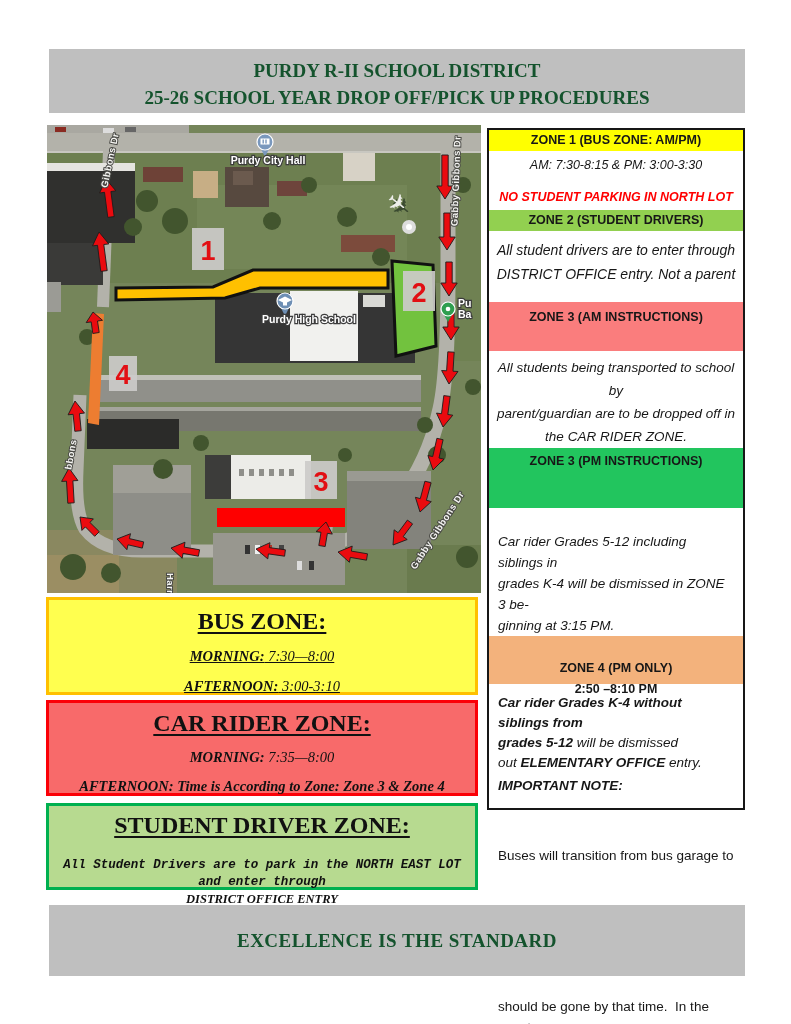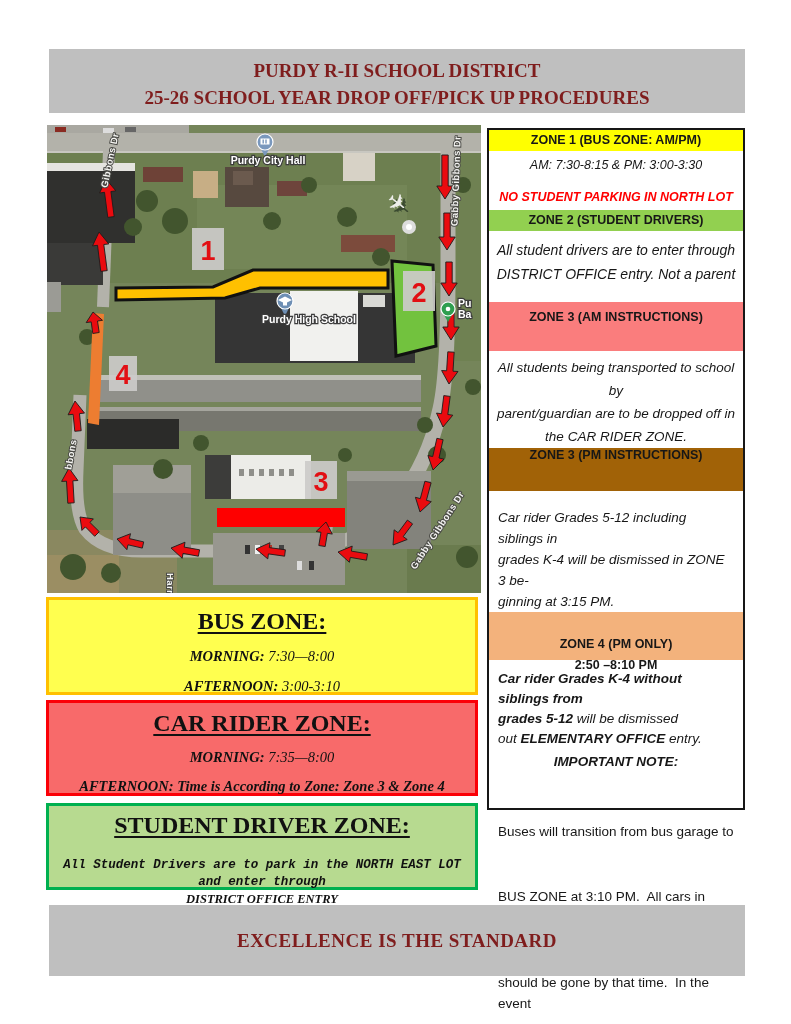--- a/index.html
+++ b/index.html
@@ -1,20 +1,20 @@
 <!DOCTYPE html>
 <html><head>
 <meta charset="utf-8">
 <style>
   html,body{margin:0;padding:0;background:#ffffff;}
   body{width:791px;height:1024px;position:relative;font-family:"Liberation Sans",sans-serif;overflow:hidden;}
 
   
   .band{position:absolute;left:49px;width:696px;background:#bfbfbf;text-align:center;
-        font-family:"Liberation Serif",serif;font-weight:bold;color:#7f1d1d;}
+        font-family:"Liberation Serif",serif;font-weight:bold;color:#14532d;}
   .band.header{top:49px;height:64px;}
   .band.header .band-line{font-size:19px;line-height:27px;}
   .band.header .band-line:first-child{padding-top:8px;}
   .band.footer{top:905px;height:71px;}
   .band.footer .band-line{font-size:19px;line-height:71px;letter-spacing:.5px;}
 
   
   .map-wrap{position:absolute;left:47px;top:125px;width:434px;height:468px;overflow:hidden;}
   .map-wrap svg{display:block;}
   .map-street{font-size:9.5px;font-weight:bold;fill:#f5f5f2;stroke:#4a4a46;stroke-width:2px;paint-order:stroke;letter-spacing:.4px;}
@@ -25,37 +25,37 @@
   .sidebar{position:absolute;left:487px;top:128px;width:258px;height:682px;background:#ffffff;
            border:2px solid #171717;box-sizing:border-box;color:#171717;}
   .sb-head{text-align:center;font-weight:bold;font-size:12.5px;}
   .sb-head.z1{background:#ffff00;height:21px;line-height:21px;}
   .sb-times{text-align:center;font-style:italic;font-size:12.5px;margin-top:7px;}
   .sb-warning{text-align:center;font-style:italic;font-weight:bold;font-size:12.5px;color:#ff0000;margin-top:18px;}
   .sb-head.z2{background:#92d050;height:21px;line-height:21px;margin-top:6px;}
   .sb-z2text{text-align:center;font-style:italic;font-size:14px;line-height:24px;margin-top:7px;}
   .sb-head.z3a{background:#fa7d7d;height:49px;margin-top:16px;padding-top:8px;box-sizing:border-box;}
   .sb-z3atext{text-align:center;font-style:italic;font-size:13.5px;line-height:23px;margin-top:5px;}
-  .sb-head.z3p{background:#a16207;height:43px;box-sizing:border-box;margin-top:0;}
-  .sb-z3ptext{font-style:italic;font-size:13.5px;line-height:21px;margin-top:16px;padding:0 9px;}
+  .sb-head.z3p{background:#22c55e;height:60px;padding-top:6px;box-sizing:border-box;margin-top:0;}
+  .sb-z3ptext{font-style:italic;font-size:13.5px;line-height:21px;margin-top:23px;padding:0 9px;}
   .sb-head.z4{background:#f3b27c;height:48px;padding-top:22px;box-sizing:border-box;line-height:21px;}
   .sb-z4text{font-style:italic;font-size:13.5px;line-height:20px;margin-top:9px;padding:0 9px;}
   .sb-z4text b{font-weight:bold;}
-  .sb-important{font-style:italic;font-weight:bold;font-size:13.5px;margin-top:5px;padding:0 9px;text-align:center;}
+  .sb-important{font-style:italic;font-weight:bold;font-size:13.5px;margin-top:5px;padding:0 9px;}
   .sb-note{font-size:13.5px;line-height:21.5px;margin-top:9px;padding:0 9px;white-space:pre-wrap;}
 
   
   .zbox{position:absolute;left:46px;width:432px;box-sizing:border-box;text-align:center;
         font-family:"Liberation Serif",serif;color:#111;}
   .zbox .ztitle{font-weight:bold;font-size:24px;text-decoration:underline;text-decoration-thickness:2px;text-underline-offset:3px;}
   .zbox .zline{font-style:italic;font-size:14.5px;}
   .zbox .zline .lbl{font-weight:bold;}
   .zbox.bus{top:597px;height:98px;background:#ffff4f;border:3px solid #ffc000;}
   .zbox.bus .ztitle{padding-top:8px;}
-  .zbox.bus .zline{margin-top:13px;}
+  .zbox.bus .zline{margin-top:13px;text-decoration:underline;}
   .zbox.car{top:700px;height:96px;background:#f86a6a;border:3px solid #fb0007;}
   .zbox.car .ztitle{padding-top:7px;}
   .zbox.car .zline{margin-top:12px;}
   .zbox.car .zline.bold-all{font-weight:bold;}
   .zbox.student{top:803px;height:87px;background:#b7da90;border:3px solid #00b050;}
   .zbox.student .ztitle{padding-top:6px;}
   .zbox.student .zline{font-weight:bold;font-size:12.5px;line-height:17px;}
   .zbox.student .zline.first{margin-top:18px;font-family:Liberation Mono, monospace;}
 </style>
 </head>

